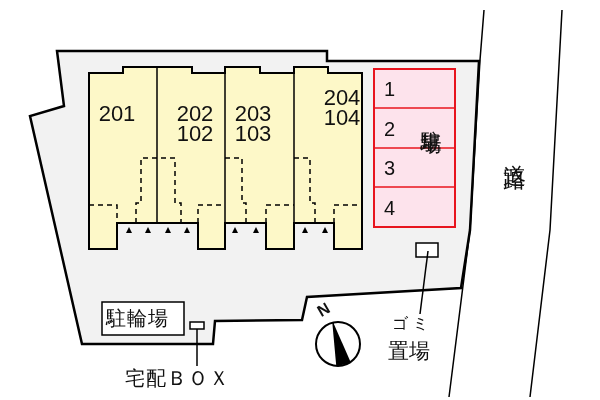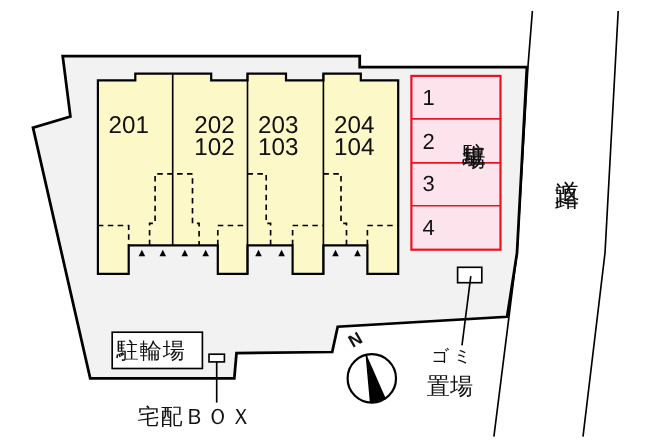--- a/index.html
+++ b/index.html
@@ -76,21 +76,21 @@
   <div>201</div>
 </div>
 <div class="lbl unit-num" style="left:169px;top:104px;">
   <div>202</div>
   <div>102</div>
 </div>
 <div class="lbl unit-num" style="left:227px;top:104px;">
   <div>203</div>
   <div>103</div>
 </div>
-<div class="lbl unit-num" style="left:296px;top:104px;">
+<div class="lbl unit-num" style="left:296px;top:88px;padding-left:20px;">
   <div>204</div>
   <div>104</div>
 </div>
 
 <div class="lbl park-num" style="left:384px;top:79px;">1</div>
 <div class="lbl park-num" style="left:384px;top:119px;">2</div>
 <div class="lbl park-num" style="left:384px;top:158px;">3</div>
 <div class="lbl park-num" style="left:384px;top:198px;">4</div>
 <div class="lbl jp vert" style="left:420px;top:113px;font-size:21px;">駐車場</div>
 

